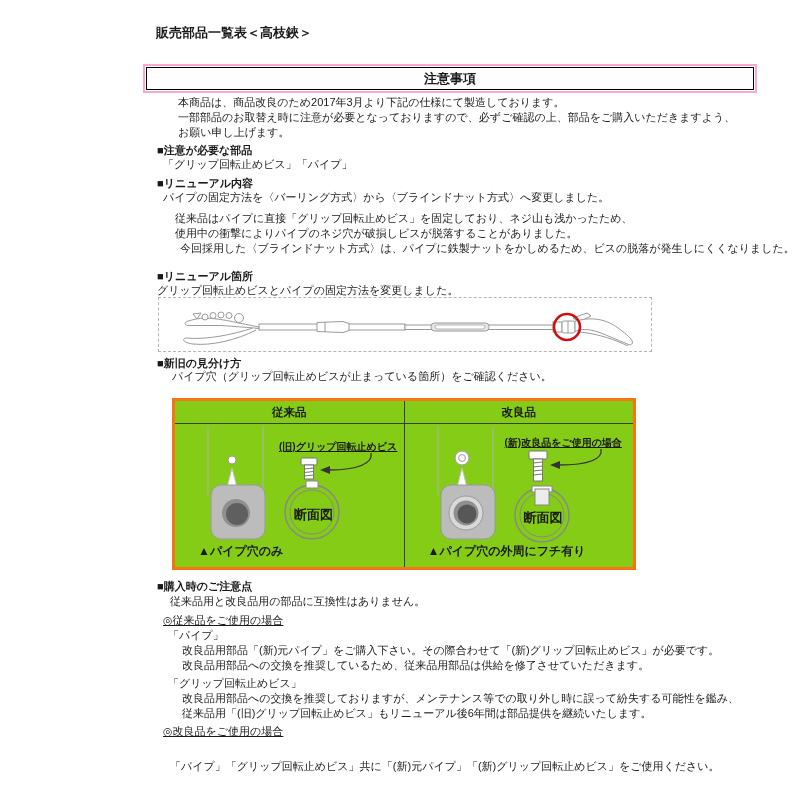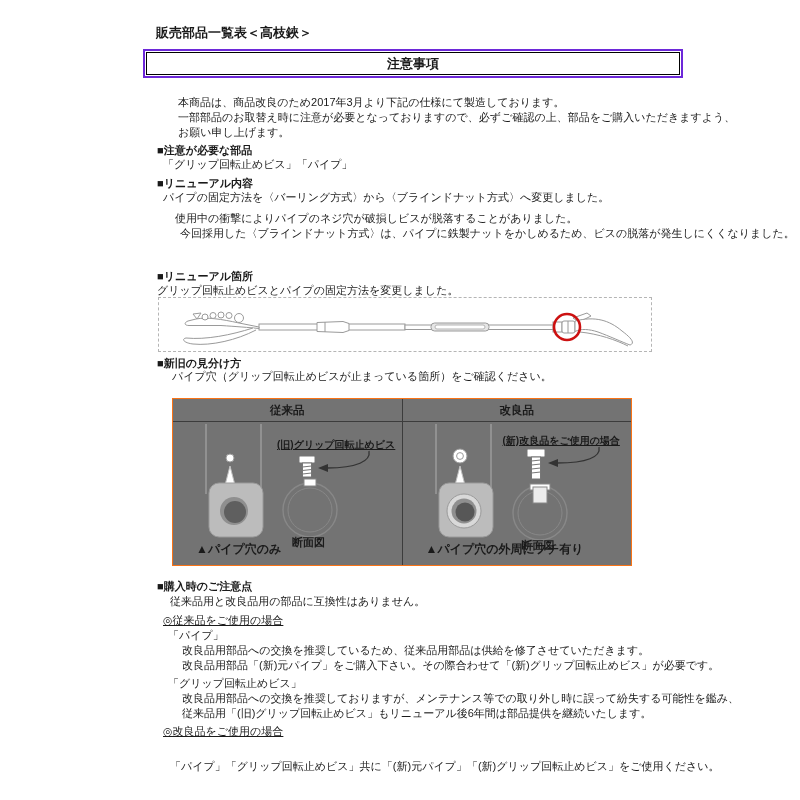--- a/index.html
+++ b/index.html
@@ -8,35 +8,35 @@
     font-family:"Liberation Sans","DejaVu Sans",sans-serif;
     color:#1a1a1a;-webkit-font-smoothing:antialiased;
   }
   .abs{position:absolute;}
   .t11{font-size:11px;line-height:15px;white-space:nowrap;}
   .t11 div{height:15px;margin-left:12px;}
   .bold{font-weight:bold;}
   .underline{text-decoration:underline;}
   .page-title{left:156px;top:24px;font-size:13px;font-weight:bold;white-space:nowrap;}
   
-  .notice-box{left:143px;top:49px;width:540px;height:29px;border:2px solid #6d28d9;box-sizing:border-box;background:#fff;}
+  .notice-box{left:143px;top:64px;width:614px;height:29px;border:2px solid #f9a8d4;box-sizing:border-box;background:#fff;}
   .notice-box-inner{position:absolute;left:1px;top:1px;right:1px;bottom:1px;border:1px solid #000;
     display:flex;align-items:center;justify-content:center;font-size:13px;font-weight:bold;}
   
   .pruner-box{left:158px;top:297px;width:494px;height:55px;border:1px dashed #b5b5b5;box-sizing:border-box;background:#fff;}
   
-  .cmp-table{left:172px;top:398px;width:458px;border:1px solid #f97316;background:#737373;}
+  .cmp-table{left:172px;top:398px;width:458px;border:3px solid #f97316;background:#84cc16;}
   .cmp-header{display:flex;border-bottom:1px solid #3c3c3c;}
   .cmp-hcell{flex:1;text-align:center;font-weight:bold;font-size:11.5px;padding:4px 0 3px 0;}
   .cmp-hcell + .cmp-hcell{border-left:1px solid #3c3c3c;}
   .cmp-body{display:flex;}
   .cmp-cell{position:relative;flex:1;height:143px;}
   .cmp-cell + .cmp-cell{border-left:1px solid #3c3c3c;}
   .screw-label{position:absolute;font-size:10px;font-weight:bold;text-decoration:underline;white-space:nowrap;}
-  .section-label{position:absolute;font-size:11px;font-weight:bold;white-space:nowrap;margin-top:31px;}
+  .section-label{position:absolute;font-size:13px;font-weight:bold;white-space:nowrap;}
   .photo-caption{position:absolute;font-size:12px;font-weight:bold;white-space:nowrap;}
   .indent-half{padding-left:5px;}
   svg{display:block;}
 </style>
 </head>
 <body>
 
 <div class="abs page-title">販売部品一覧表＜高枝鋏＞</div>
 
 <div class="abs notice-box">
@@ -48,20 +48,21 @@
   <div>一部部品のお取替え時に注意が必要となっておりますので、必ずご確認の上、部品をご購入いただきますよう、</div>
   <div>お願い申し上げます。</div>
 </div>
 
 <div class="abs t11 bold" style="left:157px;top:143px;">■注意が必要な部品</div>
 <div class="abs t11" style="left:163px;top:157px;">「グリップ回転止めビス」「パイプ」</div>
 
 <div class="abs t11 bold" style="left:157px;top:176px;">■リニューアル内容</div>
 <div class="abs t11" style="left:163px;top:190px;">パイプの固定方法を〈バーリング方式〉から〈ブラインドナット方式〉へ変更しました。</div>
 <div class="abs t11" style="left:163px;top:211px;">
+  <div>従来品はパイプに直接「グリップ回転止めビス」を固定しており、ネジ山も浅かったため、</div>
   <div>使用中の衝撃によりパイプのネジ穴が破損しビスが脱落することがありました。</div>
   <div class="indent-half">今回採用した〈ブラインドナット方式〉は、パイプに鉄製ナットをかしめるため、ビスの脱落が発生しにくくなりました。</div>
 </div>
 
 <div class="abs t11 bold" style="left:157px;top:269px;">■リニューアル箇所</div>
 <div class="abs t11" style="left:157px;top:283px;">グリップ回転止めビスとパイプの固定方法を変更しました。</div>
 
 <div class="abs pruner-box">
   <svg width="492" height="53" viewBox="0 0 492 53">
 
@@ -177,22 +178,22 @@
 
   </div>
 </div>
 
 <div class="abs t11 bold" style="left:157px;top:579px;">■購入時のご注意点</div>
 <div class="abs t11" style="left:170px;top:594px;">従来品用と改良品用の部品に互換性はありません。</div>
 
 <div class="abs t11 underline" style="left:163px;top:613px;">◎従来品をご使用の場合</div>
 <div class="abs t11" style="left:168px;top:628px;">「パイプ」</div>
 <div class="abs t11" style="left:170px;top:643px;">
+  <div>改良品用部品「(新)元パイプ」をご購入下さい。その際合わせて「(新)グリップ回転止めビス」が必要です。</div>
   <div>改良品用部品への交換を推奨しているため、従来品用部品は供給を修了させていただきます。</div>
-  <div>改良品用部品「(新)元パイプ」をご購入下さい。その際合わせて「(新)グリップ回転止めビス」が必要です。</div>
 </div>
 <div class="abs t11" style="left:168px;top:676px;">「グリップ回転止めビス」</div>
 <div class="abs t11" style="left:170px;top:691px;">
   <div>改良品用部品への交換を推奨しておりますが、メンテナンス等での取り外し時に誤って紛失する可能性を鑑み、</div>
   <div>従来品用「(旧)グリップ回転止めビス」もリニューアル後6年間は部品提供を継続いたします。</div>
 </div>
 
 <div class="abs t11 underline" style="left:163px;top:724px;">◎改良品をご使用の場合</div>
 <div class="abs t11" style="left:170px;top:739px;margin-top:20px;">「パイプ」「グリップ回転止めビス」共に「(新)元パイプ」「(新)グリップ回転止めビス」をご使用ください。</div>
 

